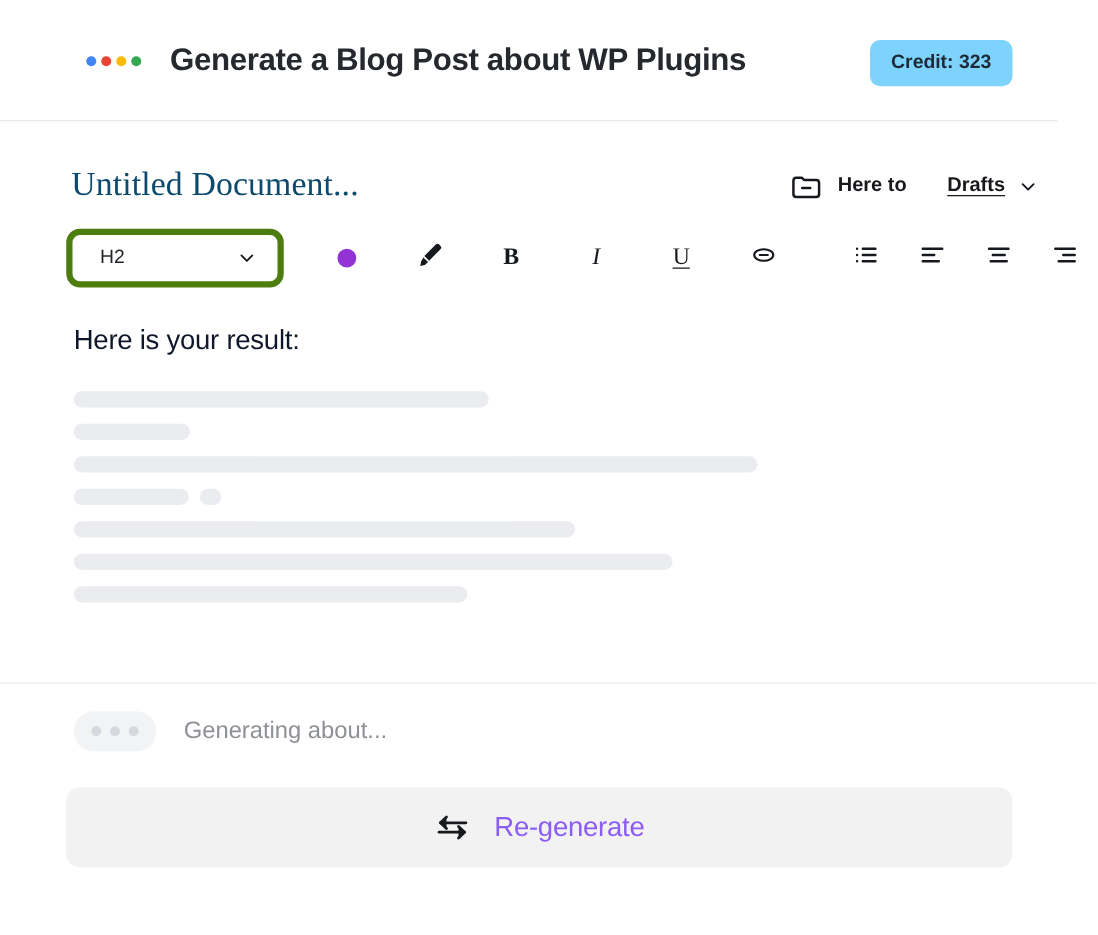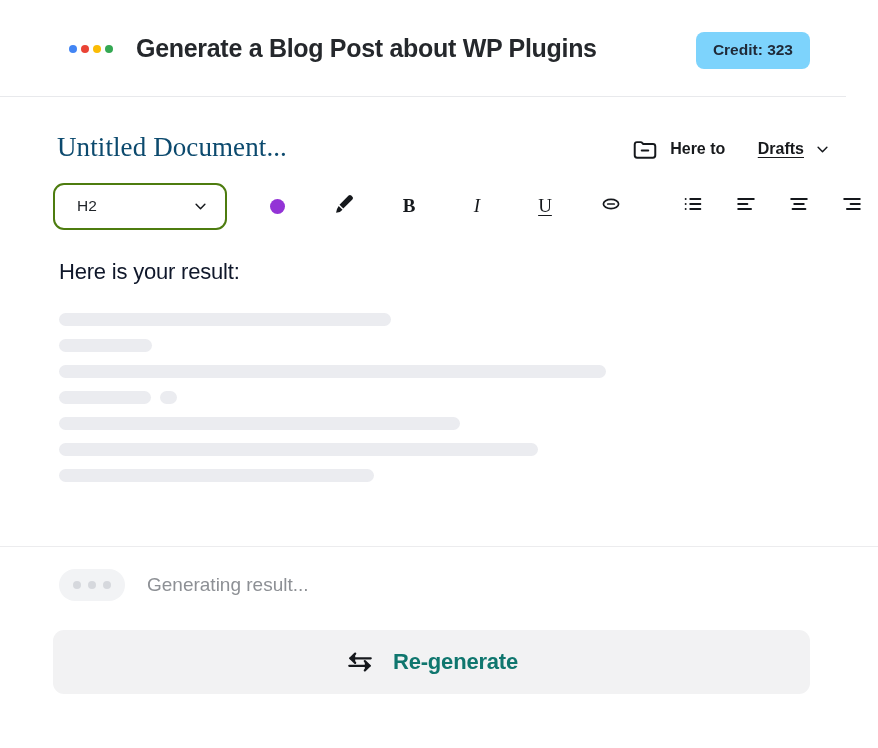--- a/index.html
+++ b/index.html
@@ -118,21 +118,21 @@
   
   .toolbar {
     display: flex;
     align-items: center;
     padding: 0 0 0 53px;
     height: 62px;
   }
   .select-box {
     width: 226px;
     height: 47px;
-    border: 2px solid #4d7c0f;
+    border: 5px solid #4d7c0f;
     border-radius: 11px;
     background: #ffffff;
     display: flex;
     align-items: center;
     justify-content: space-between;
     padding: 0 17px 0 22px;
     box-sizing: border-box;
     cursor: pointer;
   }
   .select-value {
@@ -243,22 +243,22 @@
     border: none;
     border-radius: 11px;
     display: flex;
     align-items: center;
     justify-content: center;
     gap: 18px;
     cursor: pointer;
   }
   .regen-label {
     font-size: 22px;
-    font-weight: 700;
-    color: #0f766e;
+    font-weight: 400;
+    color: #8b5cf6;
     letter-spacing: -0.2px;
   }
   .regen-icon {
     width: 30px;
     height: 26px;
     display: block;
   }
 </style>
 </head>
 <body>
@@ -408,21 +408,21 @@
 </div>
 
 <div class="footer-divider"></div>
 
 <div class="status-row">
   <div class="loader-pill">
     <span class="loader-dot"></span>
     <span class="loader-dot"></span>
     <span class="loader-dot"></span>
   </div>
-  <div class="status-text">Generating result...</div>
+  <div class="status-text">Generating about...</div>
 </div>
 
 <button class="regen-btn">
   <span>
     <svg class="regen-icon" viewBox="0 0 28 24" fill="none" stroke="#16191d" stroke-width="2.1" stroke-linecap="round" stroke-linejoin="round">
       <path d="M24 8.5H5"></path>
       <path d="M9.5 4.2L5 8.5l4.5 4.3" fill="#16191d"></path>
       <path d="M4 15.5h19"></path>
       <path d="M18.5 11.2l4.5 4.3-4.5 4.3" fill="#16191d"></path>
     </svg>

